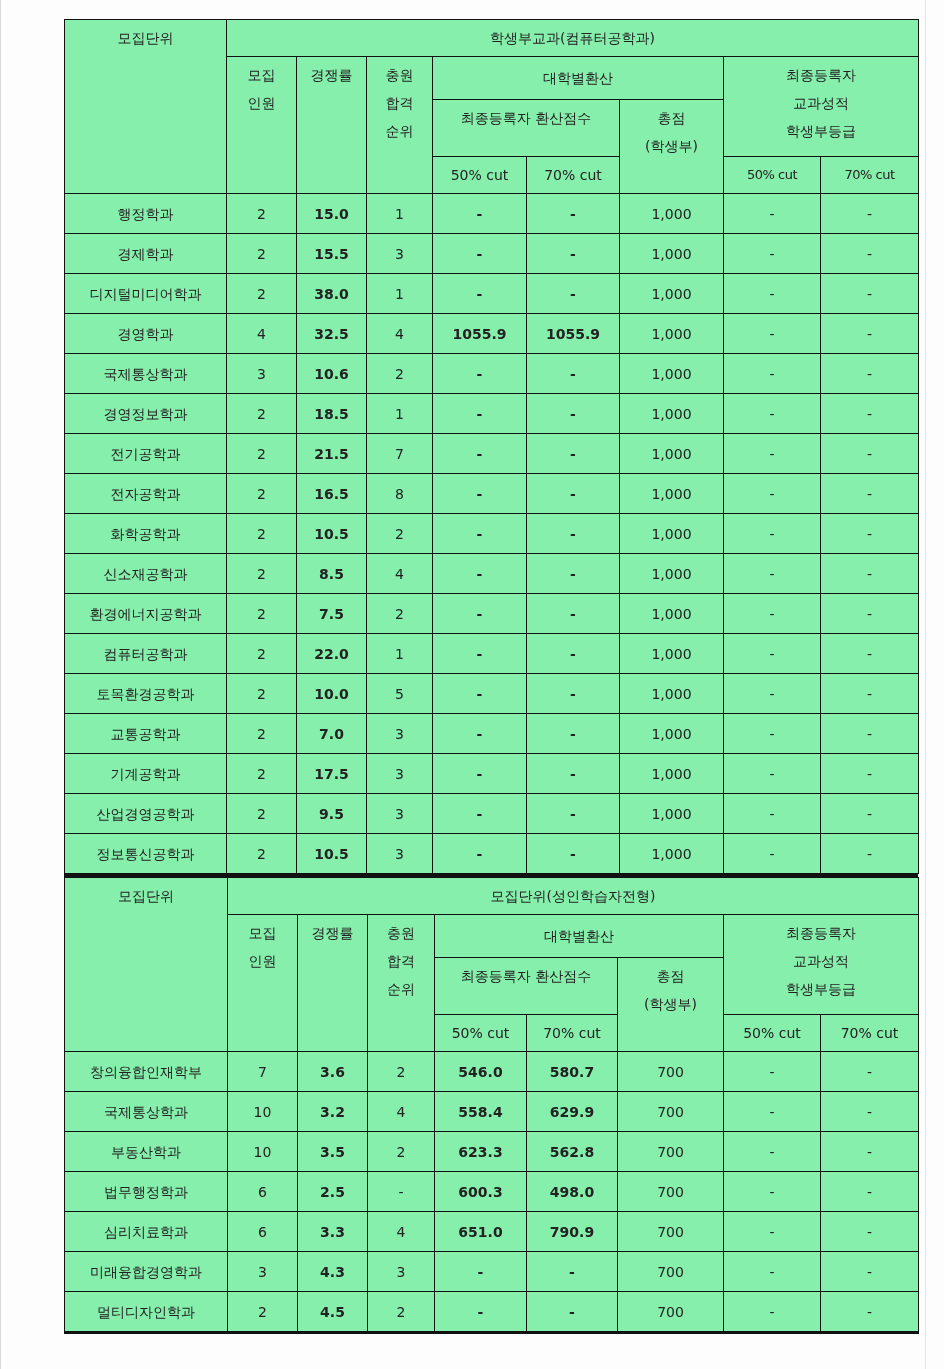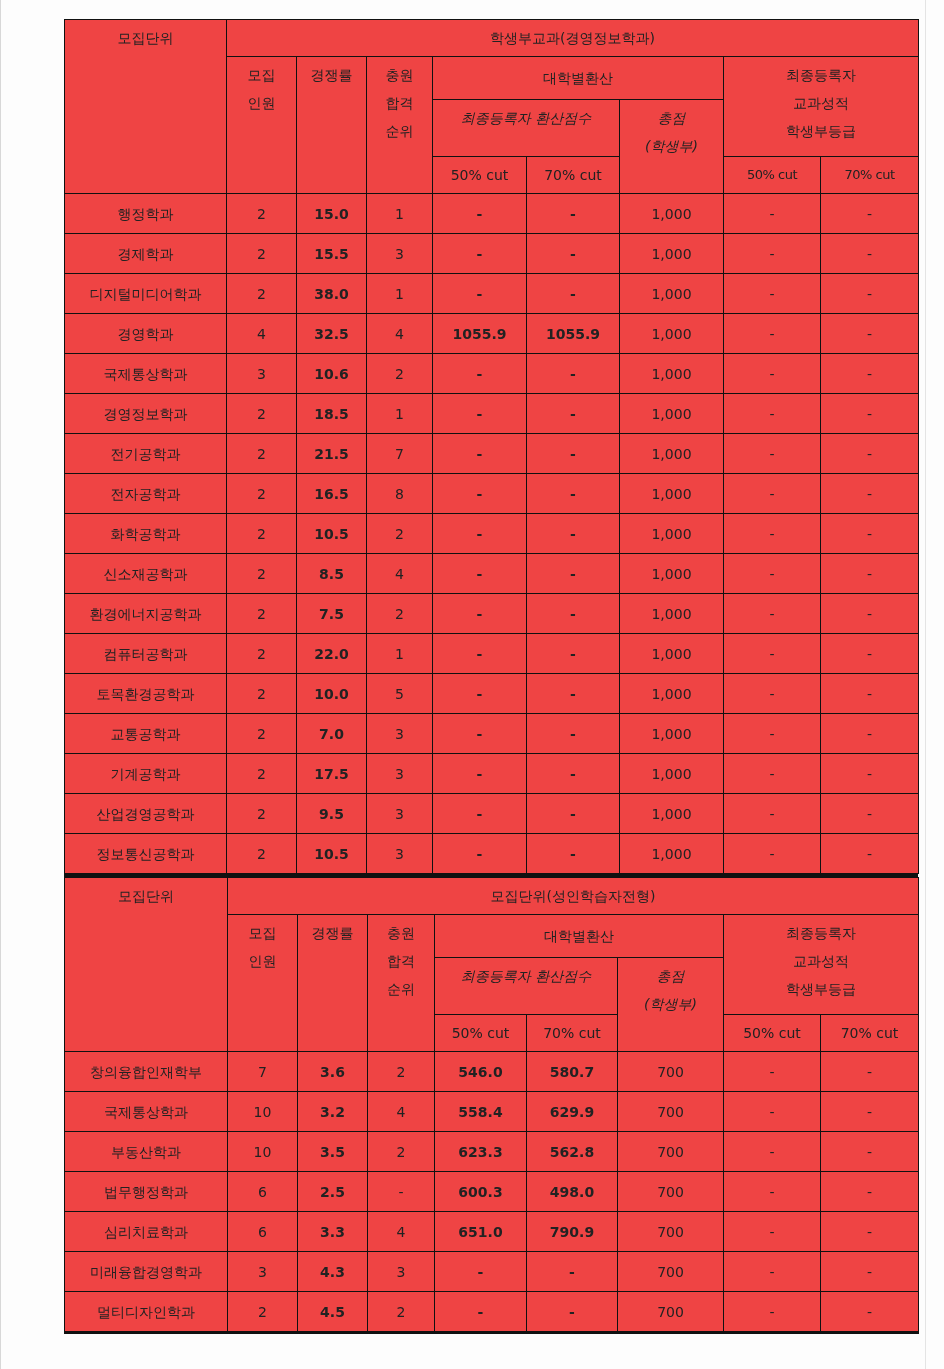--- a/index.html
+++ b/index.html
@@ -13,39 +13,39 @@
     .left-rule {
       position: absolute; left: 0; top: 0; width: 1px; height: 1369px;
       background: #d8d8d8;
     }
     .right-rule {
       position: absolute; left: 925px; top: 0; width: 1px; height: 1369px;
       background: #e4e4e4;
     }
     .page {
       position: absolute; left: 64px; top: 19px; width: 854px;
-      background: #ef4444;
+      background: #86efac;
     }
     table.admit {
       border-collapse: collapse;
       width: 854px;
       table-layout: fixed;
       font-size: 14px;
     }
     table.admit td {
       border: 1.5px solid #111;
       text-align: center;
       vertical-align: middle;
       padding: 0;
       line-height: 28px;
     }
     table.admit td.top { vertical-align: top; padding-top: 4px; }
     table.admit tr.h1 td { height: 36px; }
     table.admit tr.h2 td { height: 42px; }
-    table.admit tr.h3 td { height: 52px; font-style: italic; }
+    table.admit tr.h3 td { height: 52px; }
     table.admit tr.h4 td { height: 36px; }
     table.admit tr.row td { height: 39px; }
     table.admit td.b { font-weight: bold; }
     table.admit td.small { font-size: 13px; letter-spacing: -0.5px; }
     .sep { height: 0; border-top: 3px solid #111; width: 854px; }
     .bottom { border-bottom: 3px solid #111; }
     .ml { display: block; }
   </style>
 </head>
 <body>
@@ -63,21 +63,21 @@
         <col style="width:66px">
       <col style="width:94px">
         <col style="width:93px">
         <col style="width:104px">
         <col style="width:97px">
         <col style="width:98px">
     </colgroup>
     <tbody>
         <tr class="h1">
       <td rowspan="4" class="top">모집단위</td>
-      <td colspan="8">학생부교과(경영정보학과)</td>
+      <td colspan="8">학생부교과(컴퓨터공학과)</td>
     </tr>
     <tr class="h2">
       <td rowspan="3" class="top">
         <span class="ml">모집</span>
         <span class="ml">인원</span>
       </td>
       <td rowspan="3" class="top">경쟁률</td>
       <td rowspan="3" class="top">
         <span class="ml">충원</span>
         <span class="ml">합격</span>

